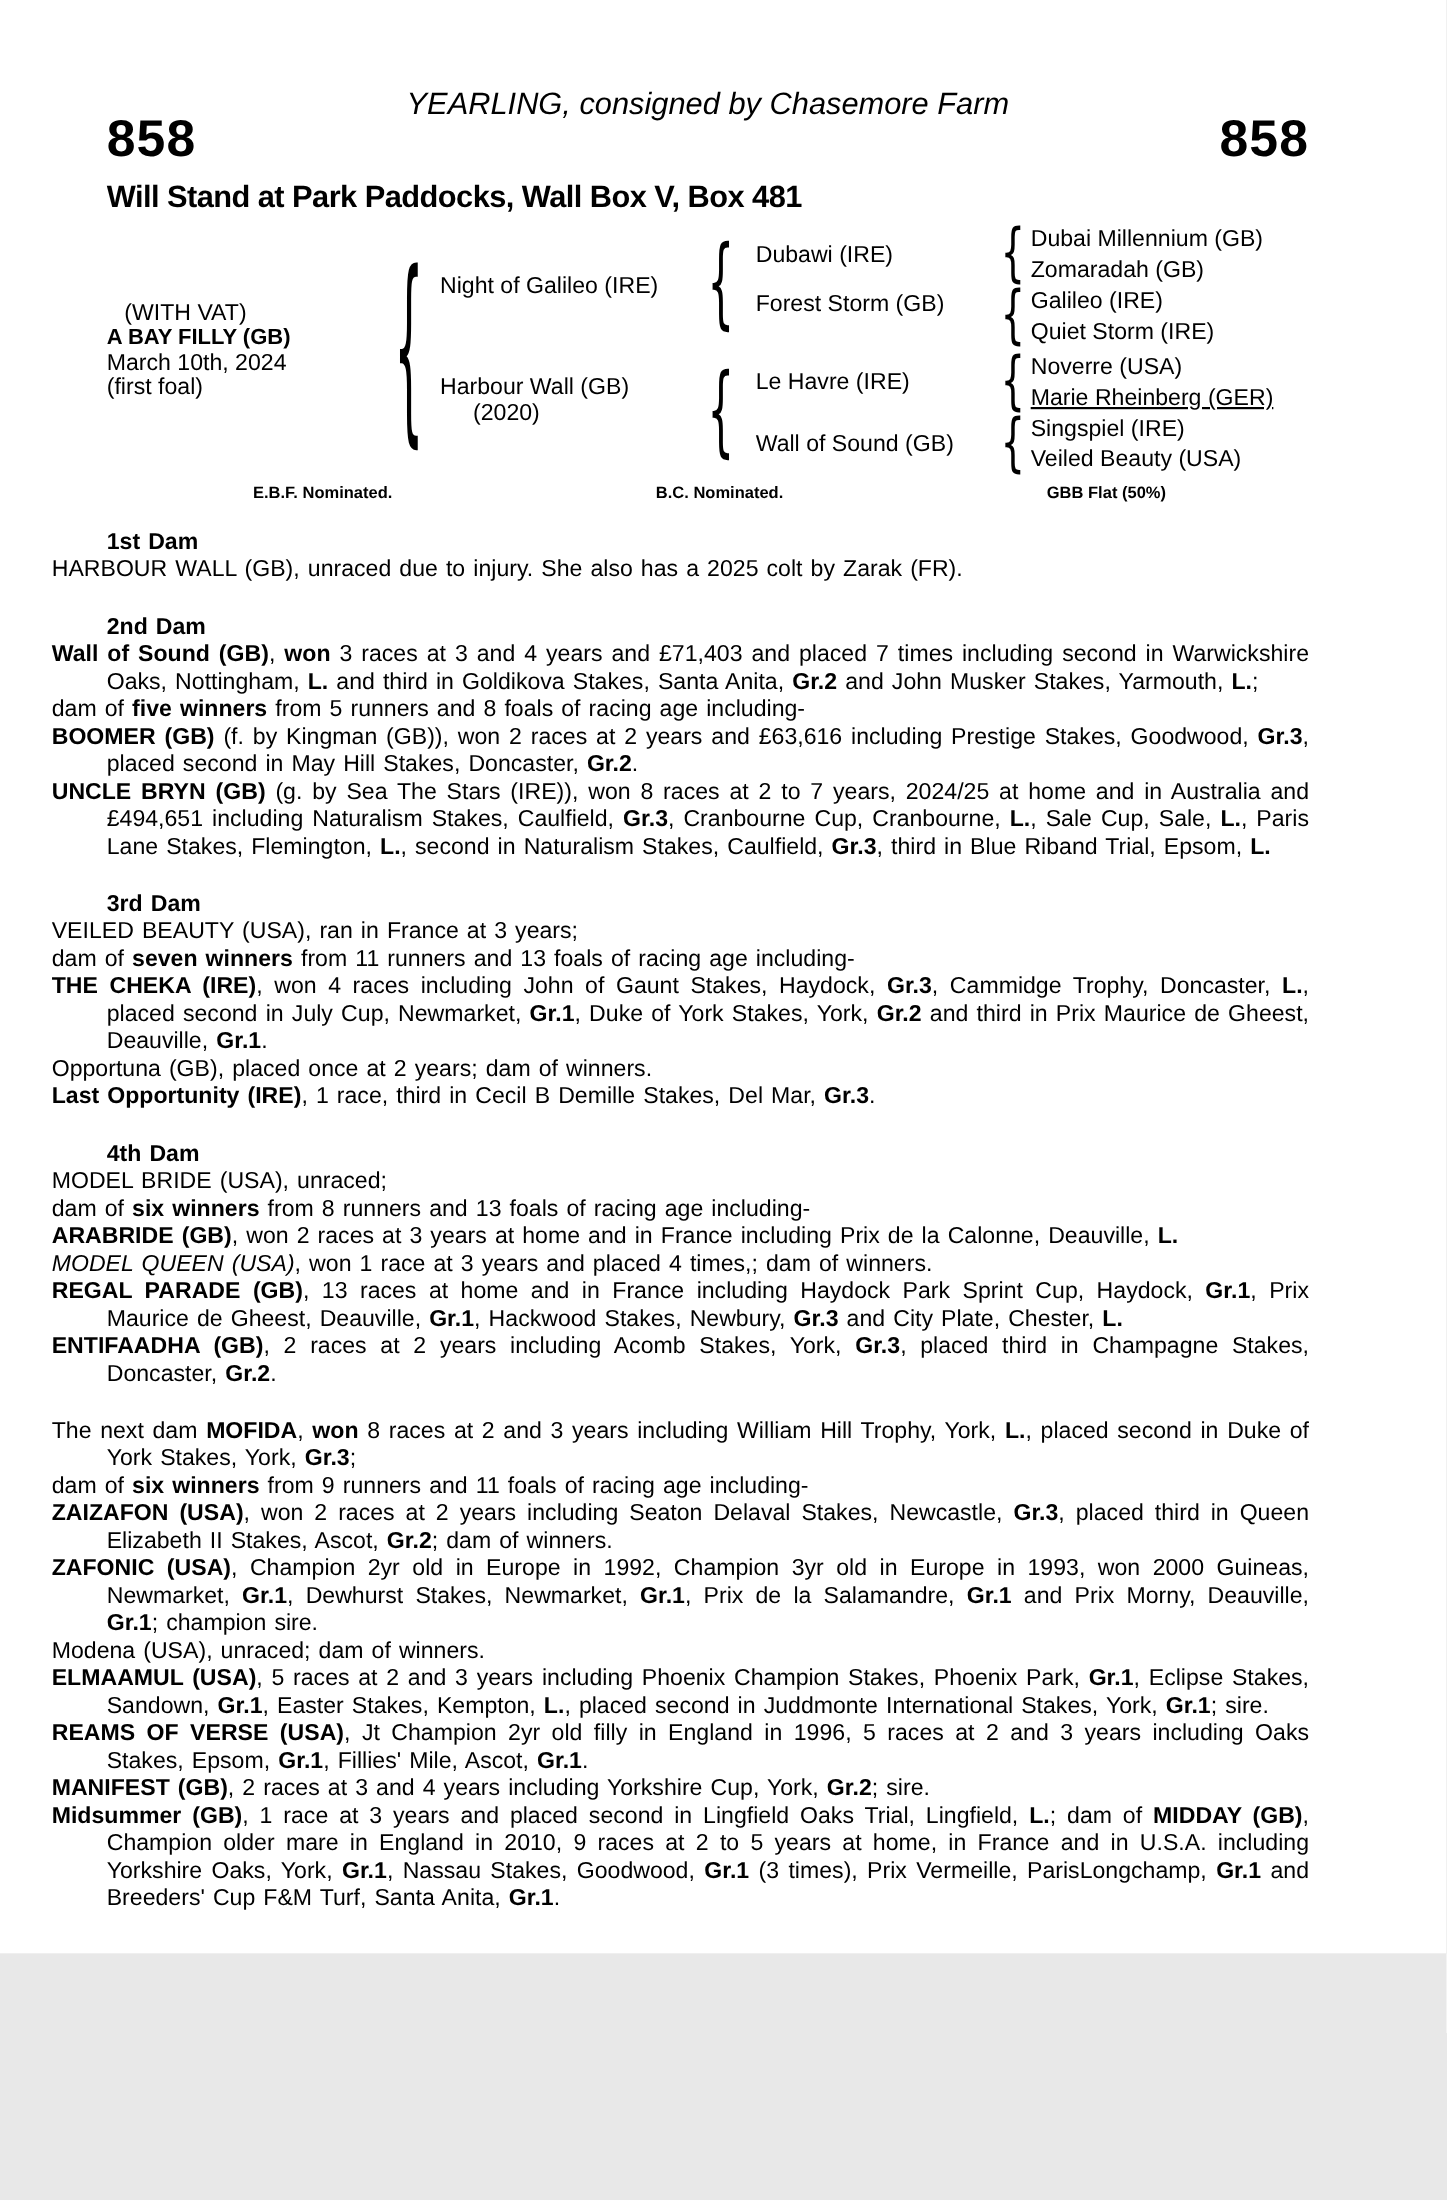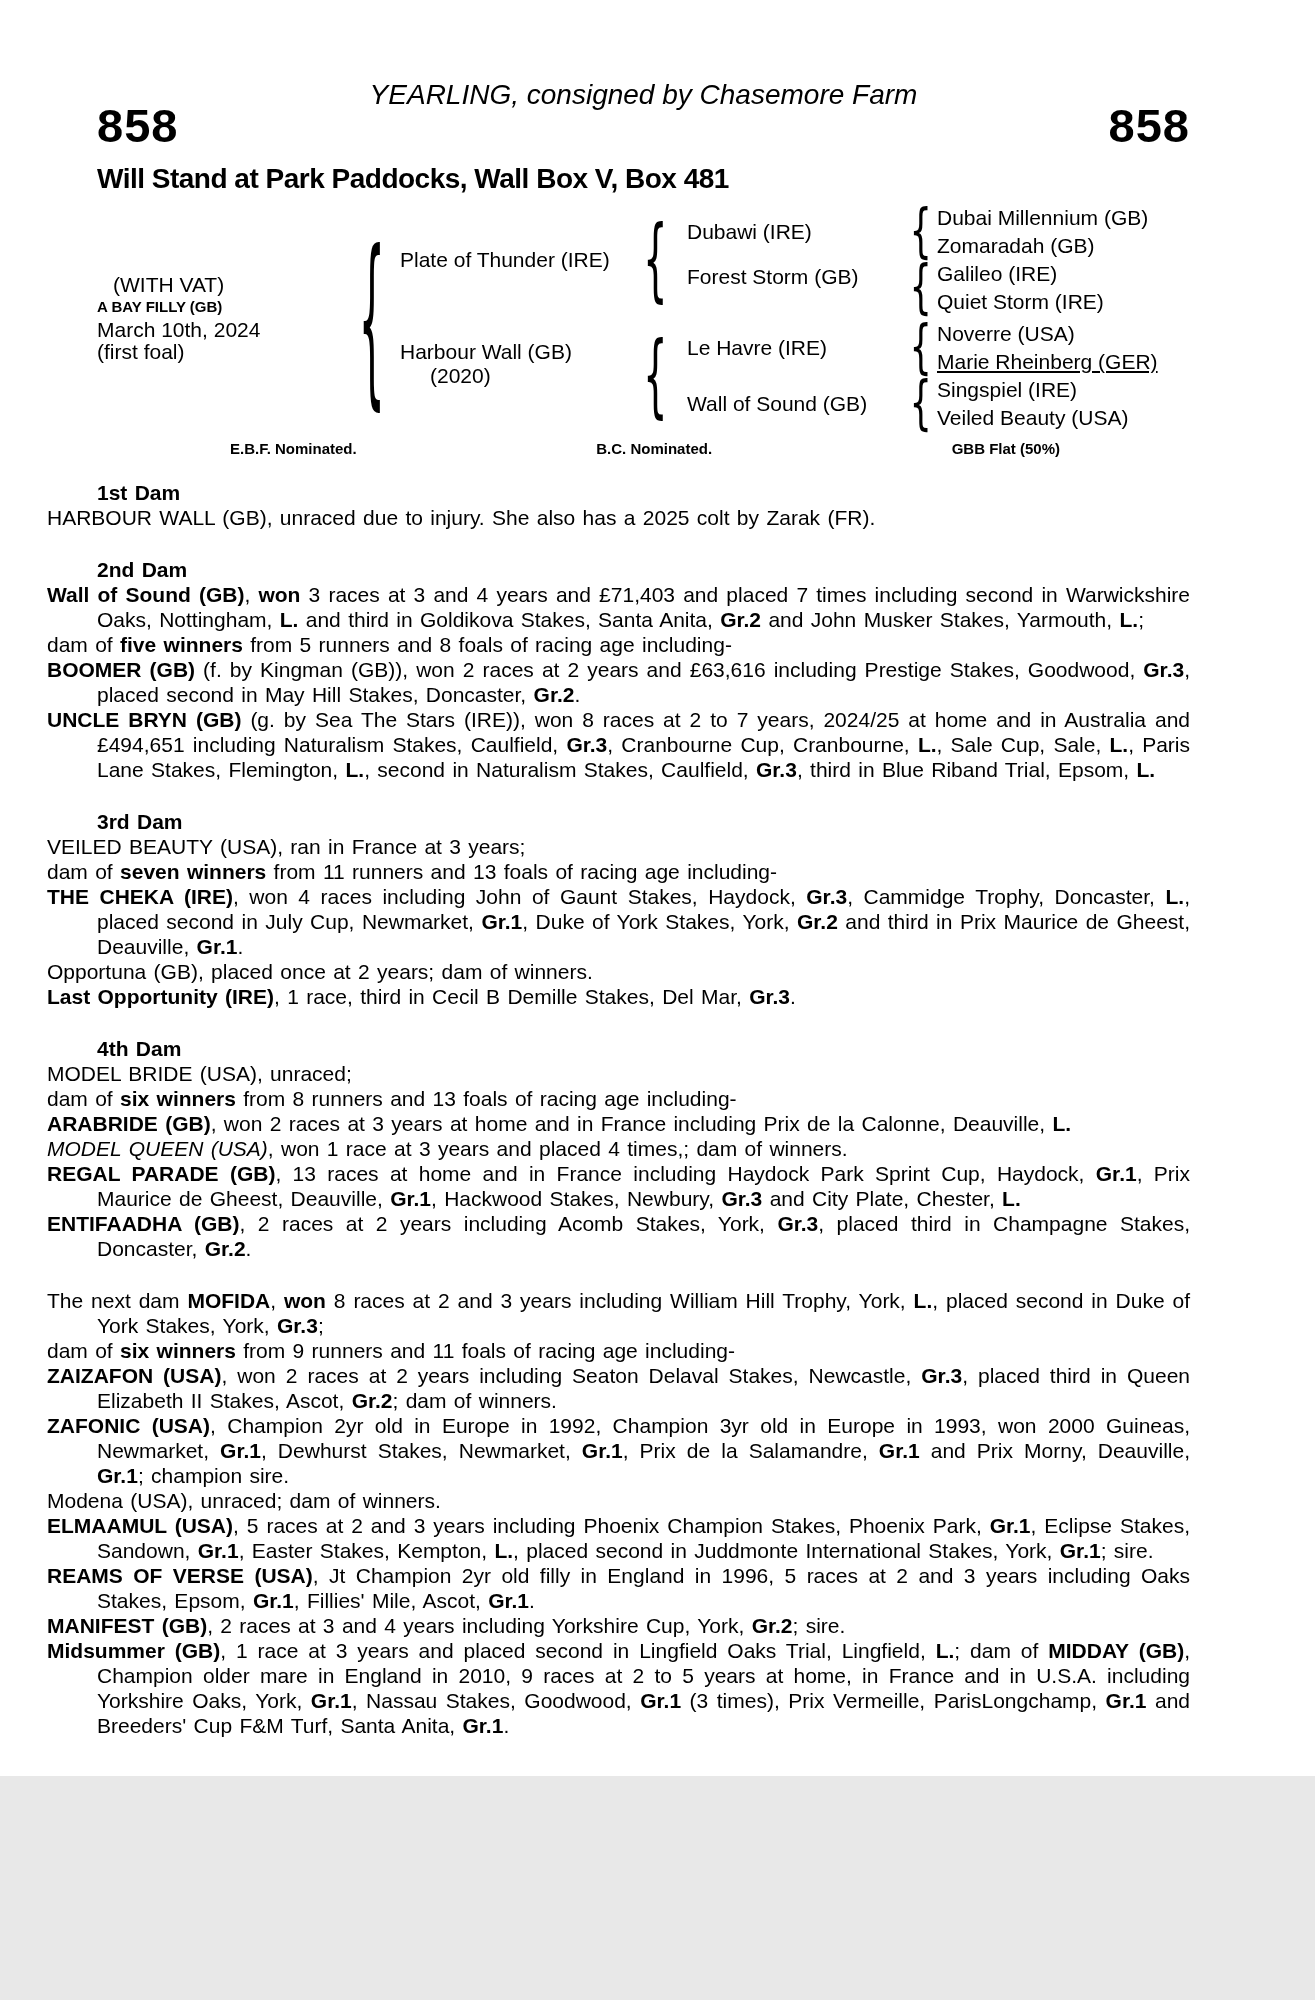--- a/index.html
+++ b/index.html
@@ -22,21 +22,21 @@
   }
   .lot-left{left:97px;}
   .lot-right{left:97px;width:1093px;text-align:right;}
   .stand{
     position:absolute;top:163px;left:97px;
     font-weight:bold;font-size:28px;line-height:31px;letter-spacing:-0.5px;
   }
   
   .ped{position:absolute;top:0;left:0;width:1315px;height:470px;font-size:21px;}
   .ped .cell{position:absolute;white-space:nowrap;line-height:22px;}
-  .ped .filly-name{font-weight:bold;font-size:15px;}
+  .ped .filly-name{font-weight:bold;font-size:20px;}
   .brc{
     position:absolute;width:16px;height:44px;
     font-family:"DejaVu Sans",sans-serif;
     font-size:44px;line-height:44px;font-weight:normal;
   }
   .brc::before{content:"{";display:block;}
   
   .nominations{
     position:absolute;top:437px;left:97px;width:1093px;
     display:flex;justify-content:space-between;
@@ -70,21 +70,21 @@
 
   <div class="ped">
 
     <span class="cell" style="left:113px;top:274px;">(WITH VAT)</span>
     <span class="cell filly-name" style="left:97px;top:296px;">A BAY FILLY (GB)</span>
     <span class="cell" style="left:97px;top:319px;">March 10th, 2024</span>
     <span class="cell" style="left:97px;top:341px;">(first foal)</span>
 
     <span class="brc" style="left:358px;top:298px;transform:scale(0.95,4.2);"></span>
 
-    <span class="cell" style="left:400px;top:249px;">Plate of Thunder (IRE)</span>
+    <span class="cell" style="left:400px;top:249px;">Night of Galileo (IRE)</span>
     <span class="cell" style="left:400px;top:341px;">Harbour Wall (GB)</span>
     <span class="cell" style="left:400px;top:365px;margin-left:30px;">(2020)</span>
 
     <span class="brc" style="left:642px;top:237px;transform:scale(0.88,2.05);"></span>
     <span class="brc" style="left:642px;top:353px;transform:scale(0.88,2.05);"></span>
 
     <span class="cell" style="left:687px;top:221px;">Dubawi (IRE)</span>
     <span class="cell" style="left:687px;top:266px;">Forest Storm (GB)</span>
     <span class="cell" style="left:687px;top:337px;">Le Havre (IRE)</span>
     <span class="cell" style="left:687px;top:393px;">Wall of Sound (GB)</span>

